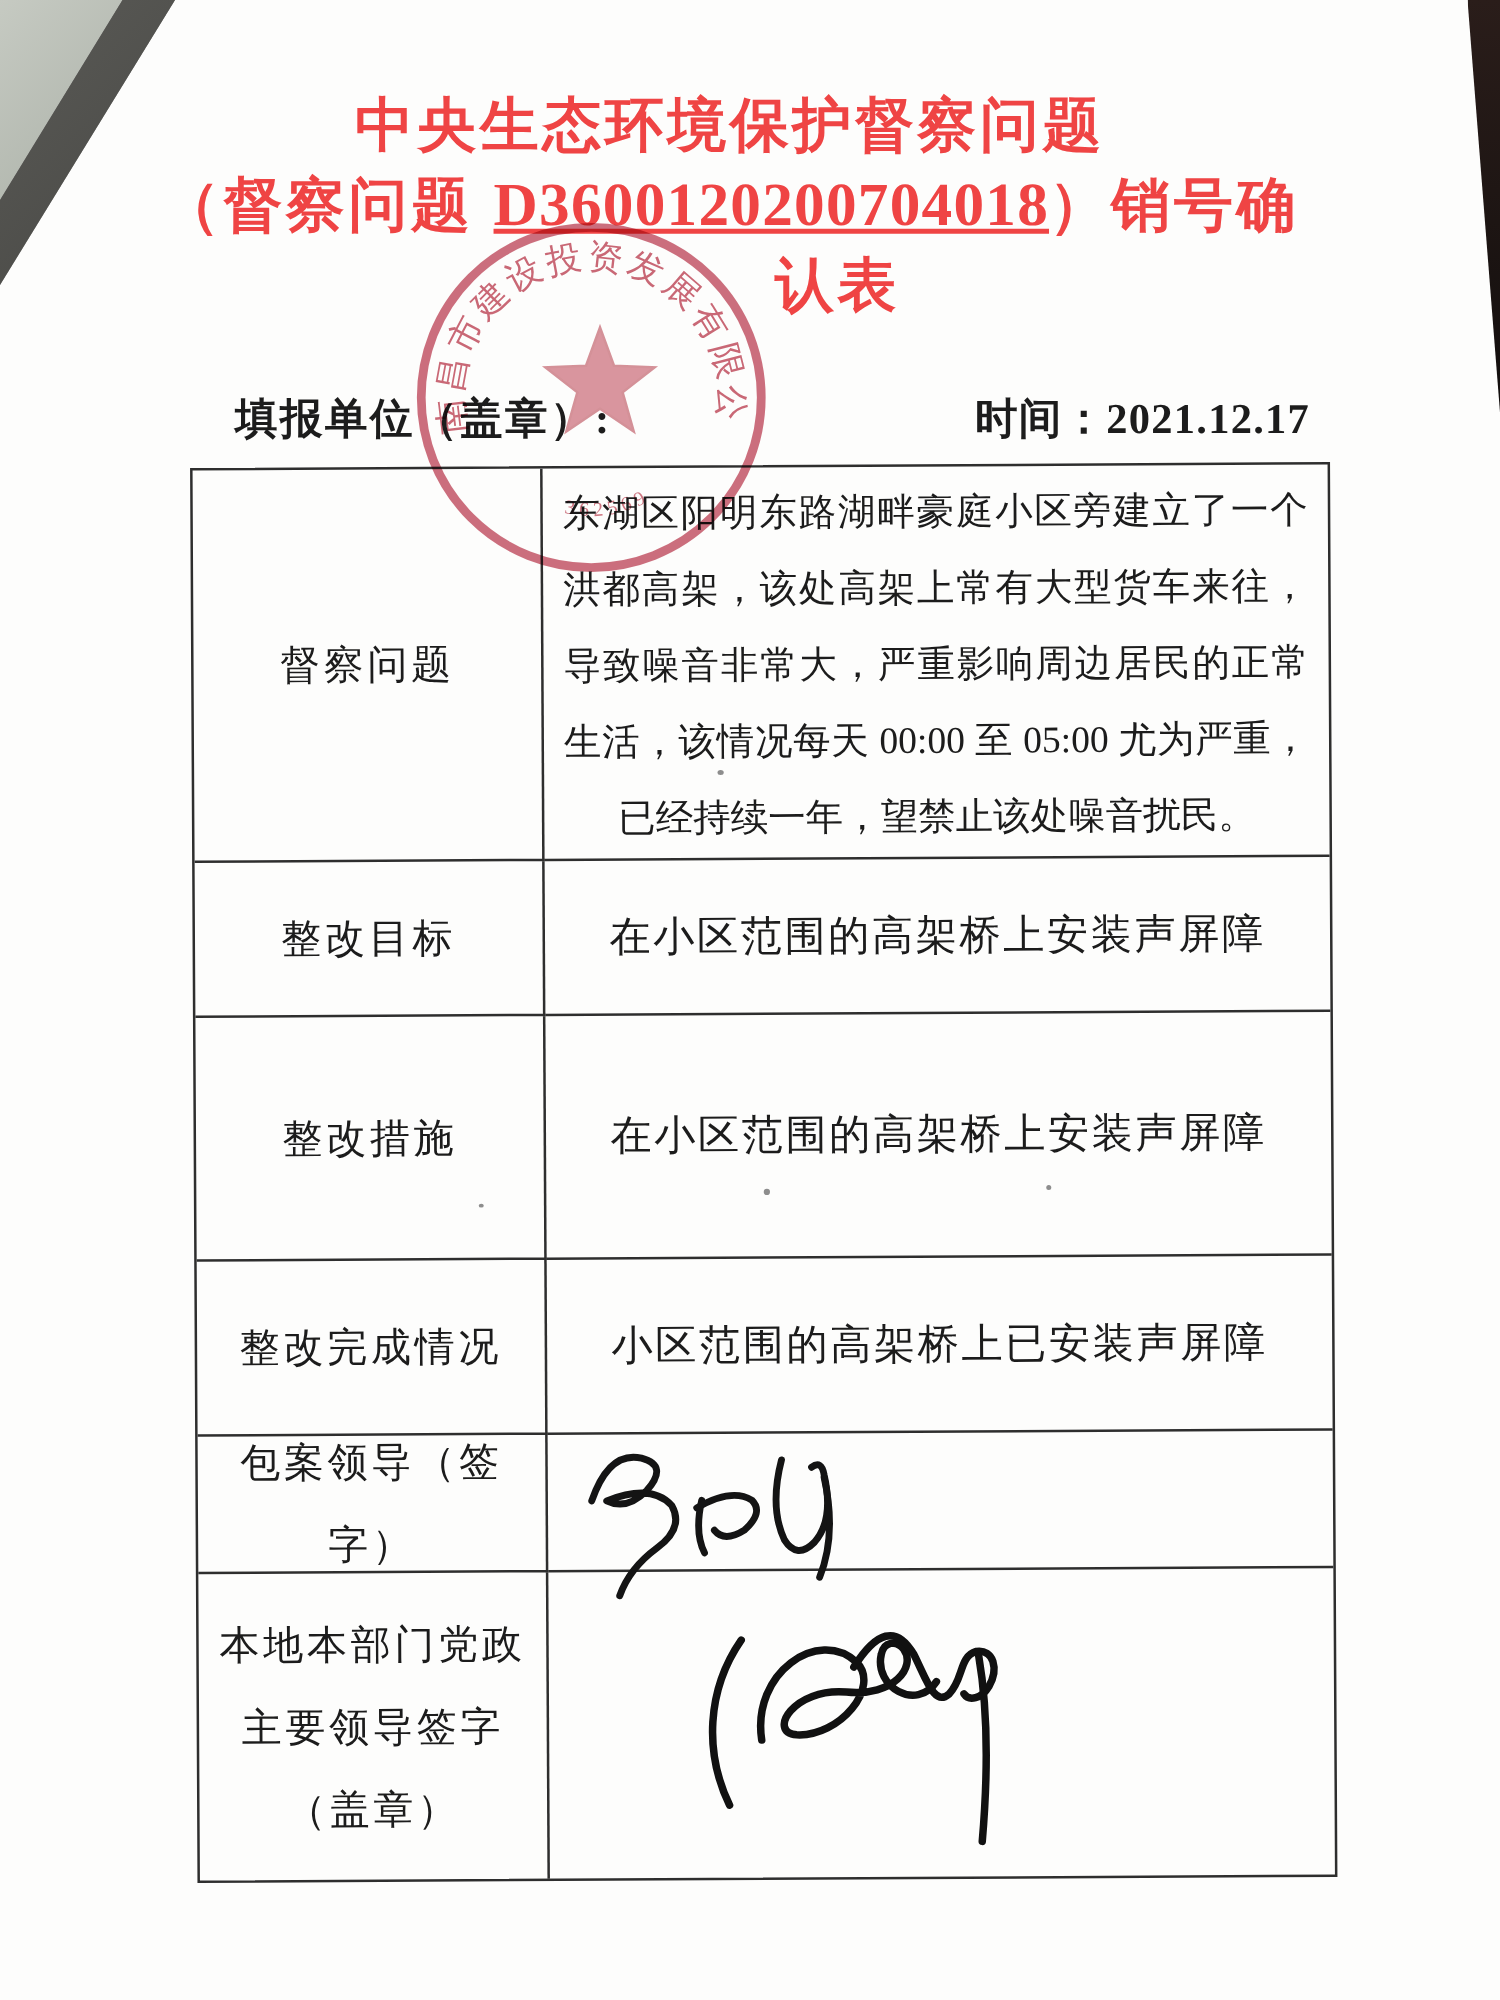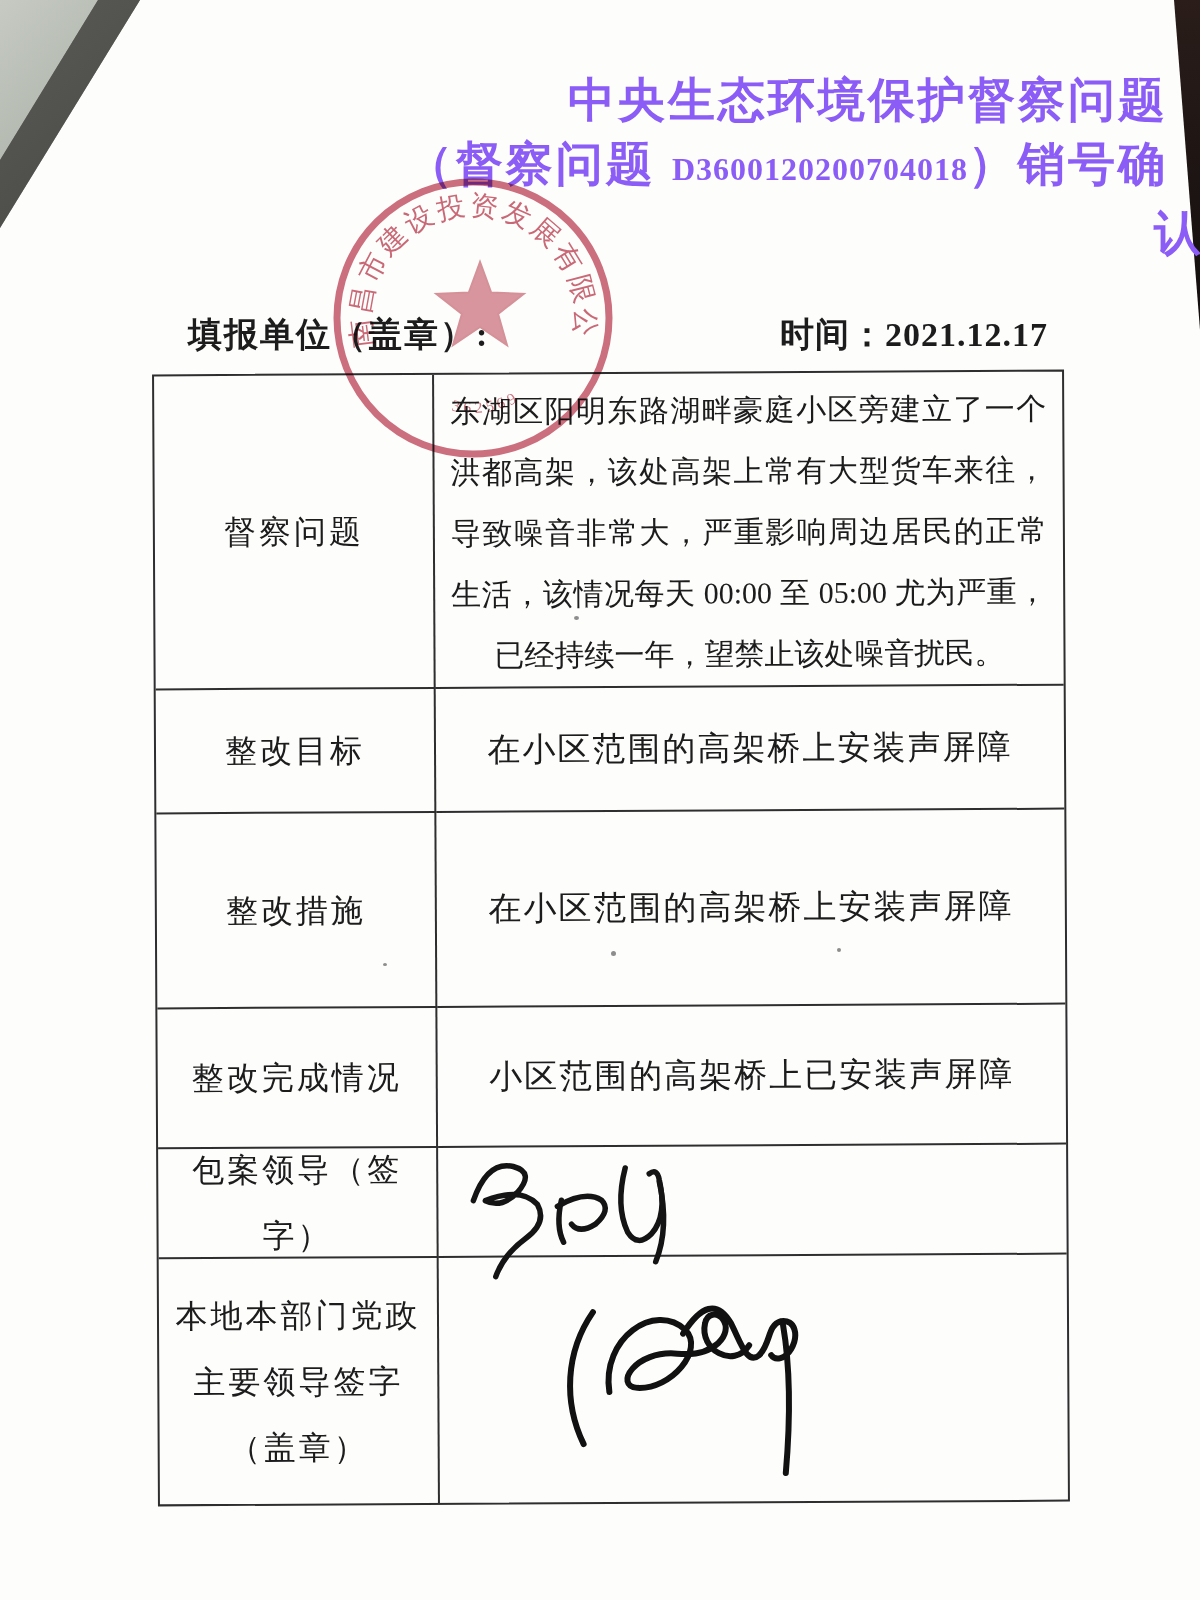--- a/index.html
+++ b/index.html
@@ -20,27 +20,27 @@
     background:linear-gradient(135deg,#5a5a56,#39393634 120%),#474744;
     clip-path:polygon(98px 0,140px 0,0 228px,0 160px);
   }
   .corner-tr-dark{
     position:absolute;right:0;top:0;width:26px;height:330px;
     background:linear-gradient(180deg,#2a1d1a,#120e0d);
     clip-path:polygon(0 0,100% 0,100% 100%);
   }
   
   .title{
-    position:absolute;left:0;top:68px;width:1168px;text-align:right;
+    position:absolute;left:0;top:68px;width:1168px;text-align:center;
     font-family:"Liberation Sans","DejaVu Sans",sans-serif;
-    font-weight:bold;font-size:47px;line-height:64px;letter-spacing:3px;color:#8b5cf6;
+    font-weight:bold;font-size:47px;line-height:64px;letter-spacing:3px;color:#ef4444;
   }
   .title .num{
     font-family:"Liberation Serif","DejaVu Serif",serif;
-    font-size:32px;font-weight:600;letter-spacing:1px;
+    font-size:49px;font-weight:600;letter-spacing:1px;text-decoration:underline;
   }
   .title .line3{transform:translateX(86px);}
   
   .meta{position:absolute;top:312px;left:0;width:1200px;height:44px;font-size:34px;font-weight:600;}
   .meta .unit{position:absolute;left:188px;top:0;letter-spacing:2px;}
   .meta .time{position:absolute;left:780px;top:0;letter-spacing:1px;}
   
   .form-table{
     position:absolute;left:155px;top:372px;width:908px;
     border:2.5px solid #2e2e2e;

